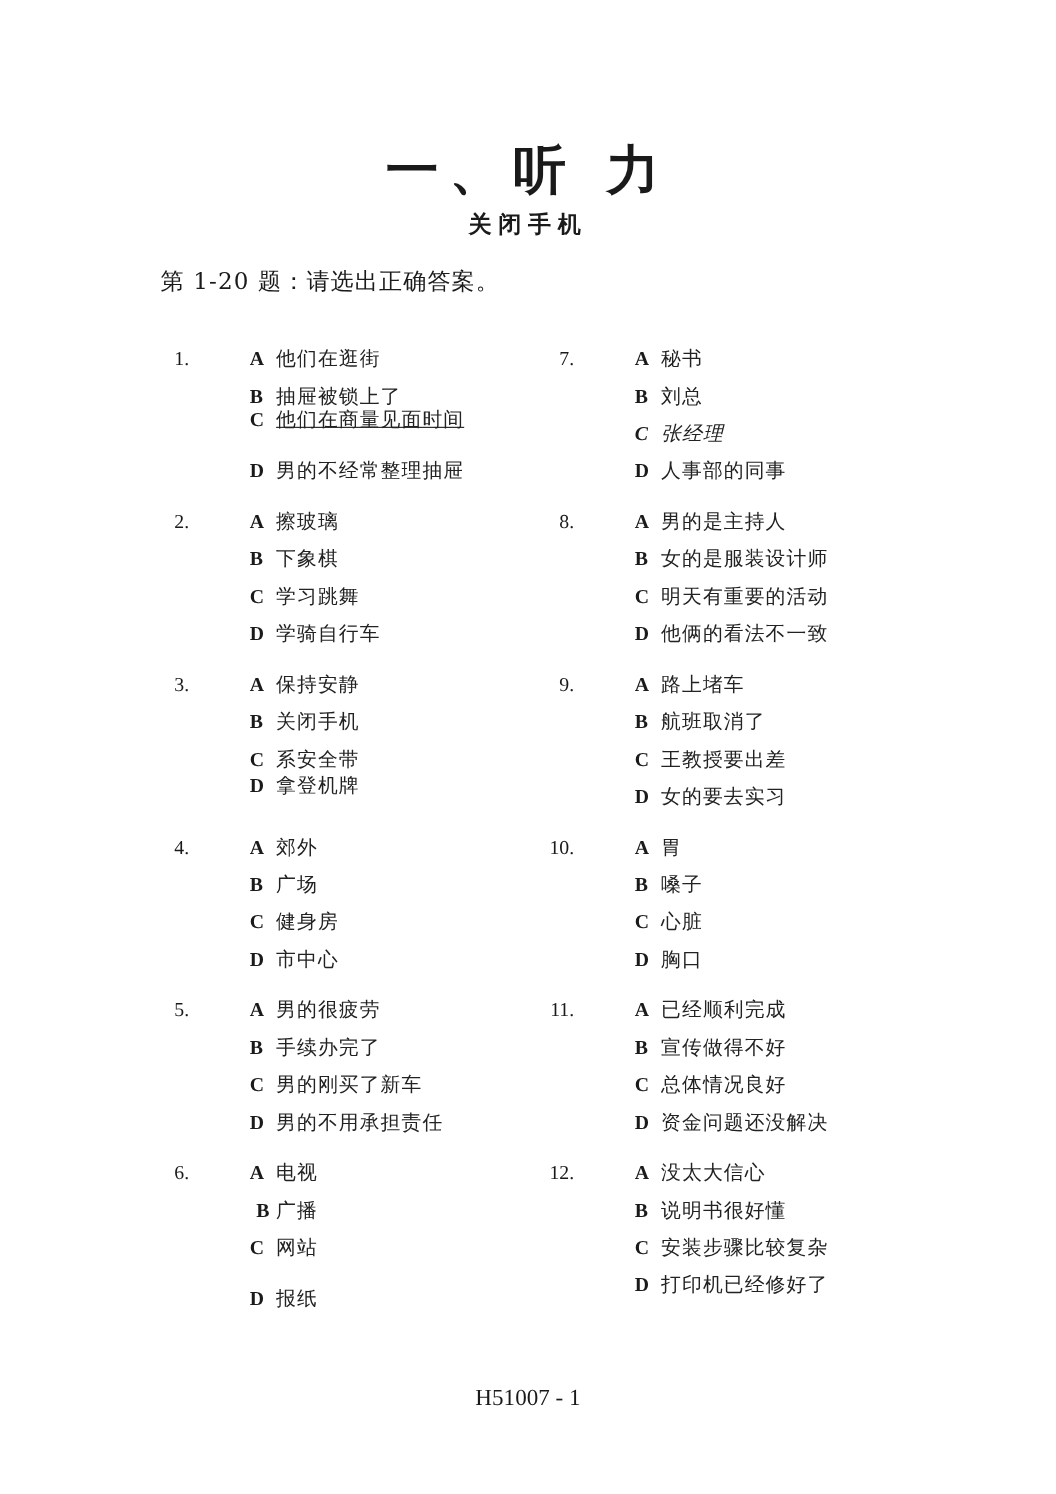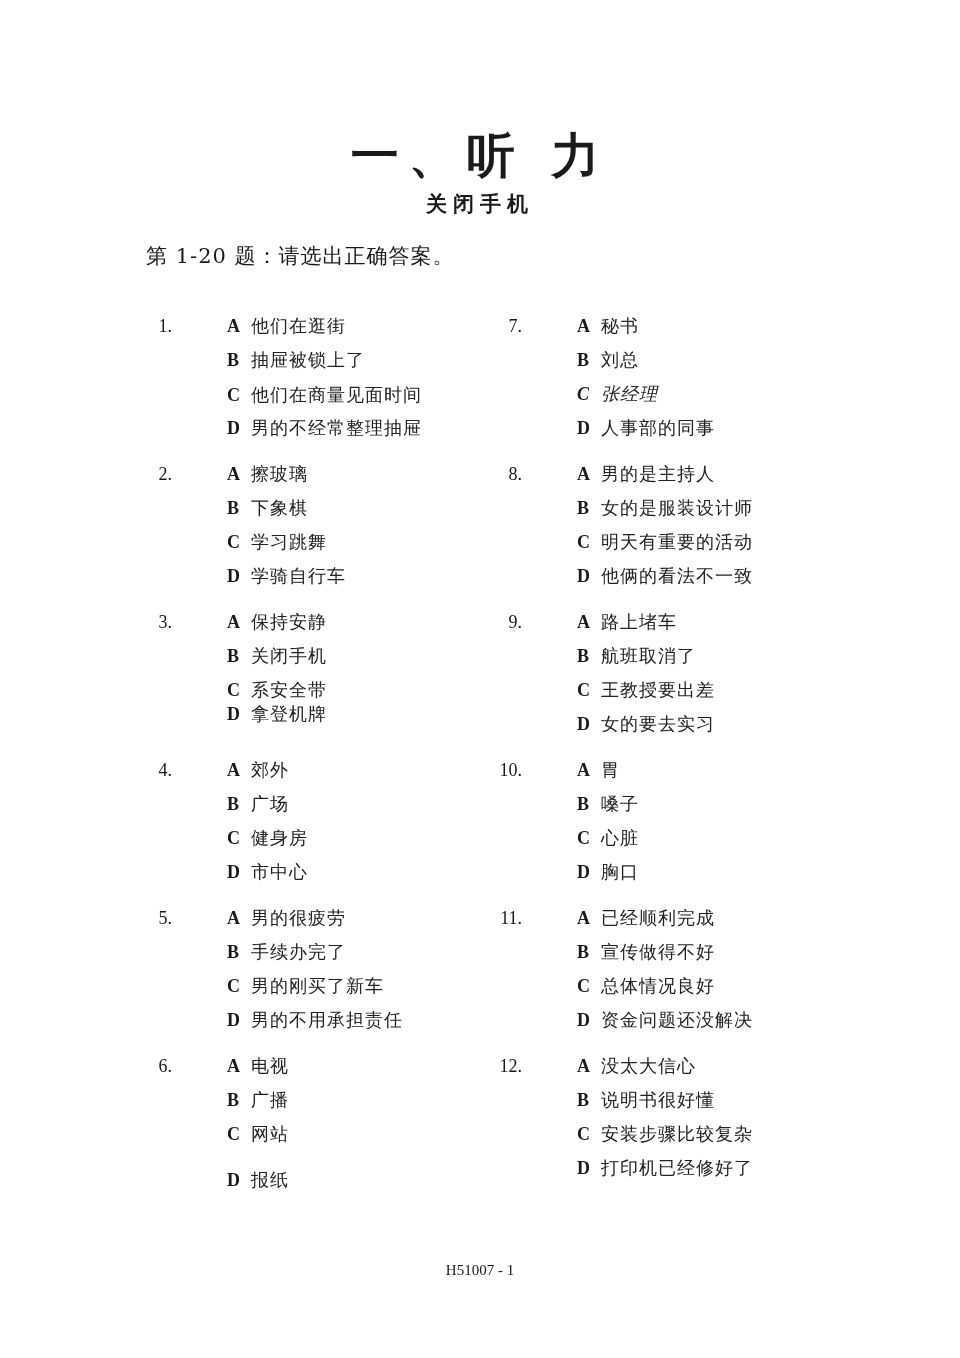--- a/index.html
+++ b/index.html
@@ -88,37 +88,37 @@
       letter-spacing: 1px;
       color: #222;
     }
     .footer {
       position: absolute;
       top: 1258px;
       left: 0;
       width: 960px;
       text-align: center;
       font-family: "Liberation Serif", serif;
-      font-size: 15px;
+      font-size: 21px;
       line-height: 24px;
     }
   </style>
 </head>
 <body>
 
 <div class="title">一、听 力</div>
 <div class="subtitle">关闭手机</div>
 <div class="instruction">第 1-20 题：请选出正确答案。</div>
 
 <div class="column col-left" id="col-left">
     <div class="question">
       <span class="q-number">1.</span>
       <div class="option" style="top: 0px;"><span class="opt-letter">A</span><span class="opt-text">他们在逛街</span></div>
       <div class="option" style="top: 34px;"><span class="opt-letter">B</span><span class="opt-text">抽屉被锁上了</span></div>
-      <div class="option" style="top: 69px;"><span class="opt-letter">C</span><span class="opt-text">他们在商量见面时间</span></div>
+      <div class="option" style="top: 55px; text-decoration: underline;"><span class="opt-letter">C</span><span class="opt-text">他们在商量见面时间</span></div>
       <div class="option" style="top: 102px;"><span class="opt-letter">D</span><span class="opt-text">男的不经常整理抽屉</span></div>
     </div>
     <div class="question">
       <span class="q-number">2.</span>
       <div class="option" style="top: 0px;"><span class="opt-letter">A</span><span class="opt-text">擦玻璃</span></div>
       <div class="option" style="top: 34px;"><span class="opt-letter">B</span><span class="opt-text">下象棋</span></div>
       <div class="option" style="top: 68px;"><span class="opt-letter">C</span><span class="opt-text">学习跳舞</span></div>
       <div class="option" style="top: 102px;"><span class="opt-letter">D</span><span class="opt-text">学骑自行车</span></div>
     </div>
     <div class="question">
@@ -138,21 +138,21 @@
     <div class="question">
       <span class="q-number">5.</span>
       <div class="option" style="top: 0px;"><span class="opt-letter">A</span><span class="opt-text">男的很疲劳</span></div>
       <div class="option" style="top: 34px;"><span class="opt-letter">B</span><span class="opt-text">手续办完了</span></div>
       <div class="option" style="top: 68px;"><span class="opt-letter">C</span><span class="opt-text">男的刚买了新车</span></div>
       <div class="option" style="top: 102px;"><span class="opt-letter">D</span><span class="opt-text">男的不用承担责任</span></div>
     </div>
     <div class="question">
       <span class="q-number">6.</span>
       <div class="option" style="top: 0px;"><span class="opt-letter">A</span><span class="opt-text">电视</span></div>
-      <div class="option" style="top: 34px;"><span class="opt-letter">B</span><span class="opt-text">广播</span></div>
+      <div class="option" style="top: 34px; text-align: center;"><span class="opt-letter">B</span><span class="opt-text">广播</span></div>
       <div class="option" style="top: 68px;"><span class="opt-letter">C</span><span class="opt-text">网站</span></div>
       <div class="option" style="top: 114px;"><span class="opt-letter">D</span><span class="opt-text">报纸</span></div>
     </div>
   </div>
 <div class="column col-right" id="col-right">
     <div class="question">
       <span class="q-number">7.</span>
       <div class="option" style="top: 0px;"><span class="opt-letter">A</span><span class="opt-text">秘书</span></div>
       <div class="option" style="top: 34px;"><span class="opt-letter">B</span><span class="opt-text">刘总</span></div>
       <div class="option" style="top: 68px; font-style: italic;"><span class="opt-letter">C</span><span class="opt-text">张经理</span></div>

